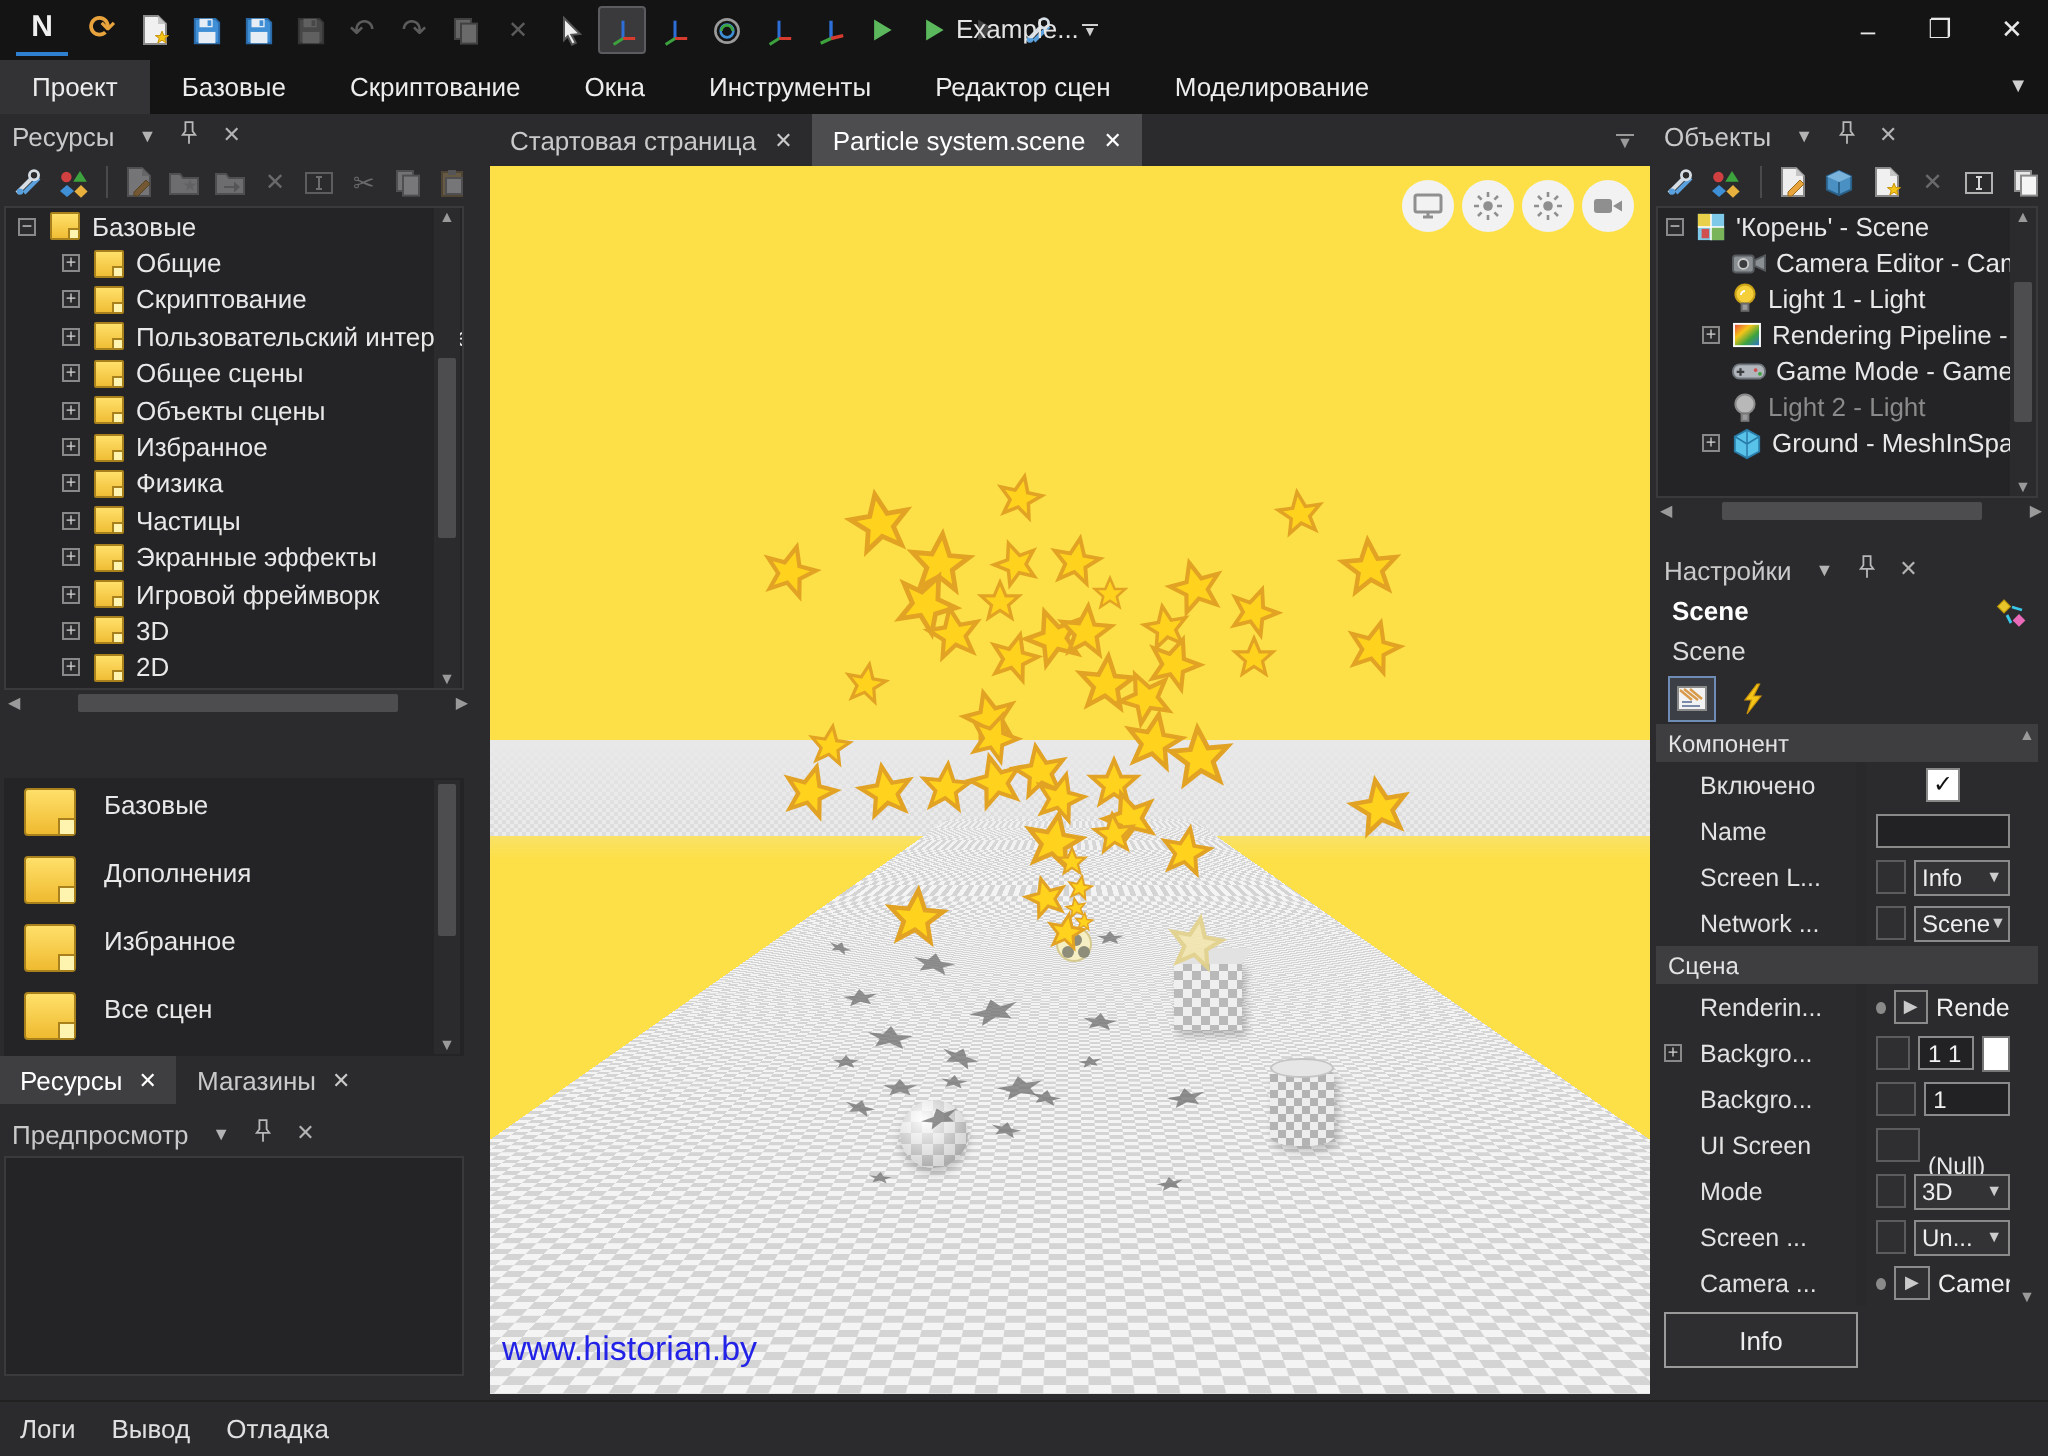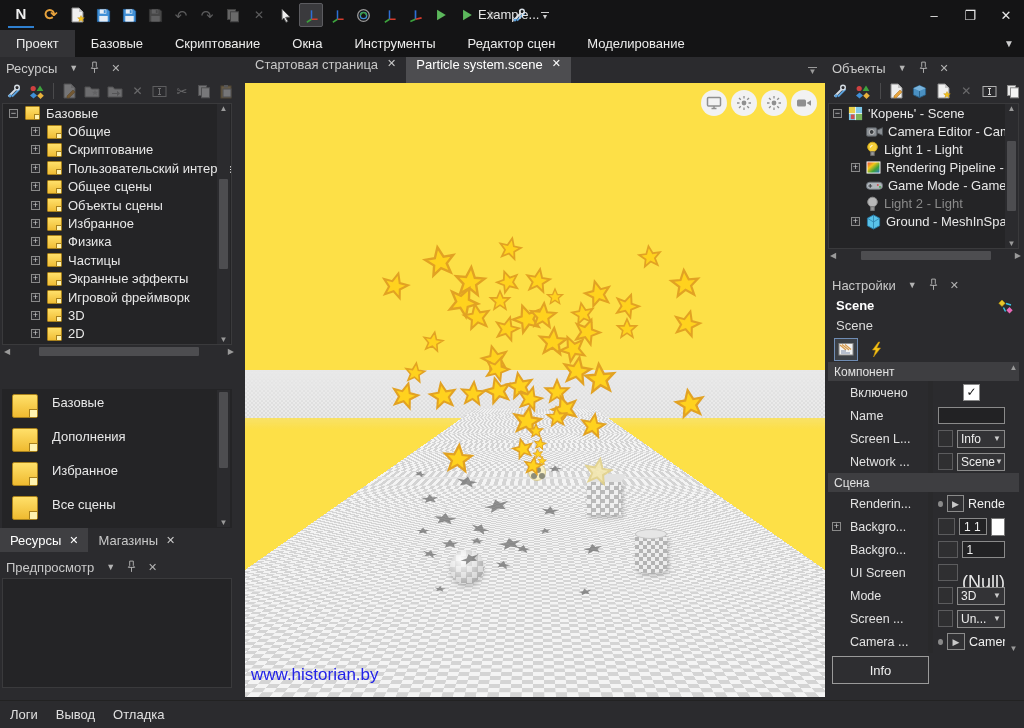--- a/index.html
+++ b/index.html
@@ -39,21 +39,21 @@
   .sbh{position:absolute;height:13px;background:#2b2b2e;display:flex;align-items:center;justify-content:space-between;color:#9a9a9a;font-size:8px;padding:0 2px;}
   .thumbv{width:9px;background:#4d4d50;border-radius:1px;}
   .thumbh{height:9px;background:#4d4d50;border-radius:1px;}
   
   .ltab{display:flex;align-items:center;gap:8px;padding:0 10px;height:24px;font-size:13px;color:#c9c9c9;}
   .ltab.active{background:#3f3f42;color:#ffffff;}
   .xglyph{font-size:11px;font-weight:bold;}
   #rootbar{position:absolute;left:0;top:364px;width:232px;height:25px;background:#363639;display:flex;align-items:center;color:#dcdcdc;font-size:13px;gap:8px;padding-left:8px;box-sizing:border-box;}
   
   #tabbar{position:absolute;left:245px;top:57px;width:580px;height:26px;display:flex;align-items:stretch;background:#2b2b2e;}
-  .etab{display:flex;gap:9px;padding:0 10px;font-size:13px;color:#c9c9c9;}
+  .etab{display:flex;align-items:center;gap:9px;padding:0 10px;font-size:13px;color:#c9c9c9;}
   .etab.active{background:#4d4d50;color:#fff;}
   #tabbar-menu{margin-left:auto;margin-right:8px;display:flex;flex-direction:column;align-items:center;justify-content:center;color:#9a9a9a;}
   #tabbar-menu .bar{width:9px;height:1px;background:#9a9a9a;margin-bottom:1px;}
   #tabbar-menu .car{font-size:8px;line-height:5px;}
   #viewport{position:absolute;left:245px;top:83px;width:580px;height:614px;background:#fde047;overflow:hidden;}
   #farground{position:absolute;left:0;top:287px;width:580px;height:48px;background:repeating-conic-gradient(#d9d9d9 0% 25%,#ececec 0% 50%);background-size:4px 4px;}
   #ground{position:absolute;left:50%;bottom:-160px;margin-left:-700px;width:1400px;height:9000px;transform-origin:50% 100%;transform:perspective(700px) rotateX(55deg);background:repeating-conic-gradient(#d4d4d4 0% 25%,#f4f4f4 0% 50%);background-size:34px 34px;}
   #haze{position:absolute;left:0;top:287px;width:580px;height:60px;background:linear-gradient(#e8e8e8,rgba(232,232,232,0));}
   #fx{position:absolute;left:0;top:0;pointer-events:none;}
   #sphere{position:absolute;border-radius:50%;
@@ -460,21 +460,21 @@
       <div style="height: 34px; display: flex; align-items: flex-start; padding: 5px 0px 0px 10px; box-sizing: border-box; gap: 14px;">
         <span class="bigfold"></span>
         <span style="font-size: 13px; color: rgb(232, 232, 232); margin-top: 1px;">Дополнения</span>
       </div>
       <div style="height: 34px; display: flex; align-items: flex-start; padding: 5px 0px 0px 10px; box-sizing: border-box; gap: 14px;">
         <span class="bigfold"></span>
         <span style="font-size: 13px; color: rgb(232, 232, 232); margin-top: 1px;">Избранное</span>
       </div>
       <div style="height: 34px; display: flex; align-items: flex-start; padding: 5px 0px 0px 10px; box-sizing: border-box; gap: 14px;">
         <span class="bigfold"></span>
-        <span style="font-size: 13px; color: rgb(232, 232, 232); margin-top: 1px;">Все сцены</span>
+        <span style="font-size: 13px; color: rgb(232, 232, 232); margin-top: 1px;">Все сцен</span>
       </div>
     </div>
   <div class="sbv" style="left:217px;top:390px;height:137px">
       <div class="thumbv" style="flex:0 0 76px;margin-top:2px"></div>
       <span>▼</span>
     </div>
   <div id="left-tabs" style="position:absolute;left:0;top:528px;width:232px;height:24px;display:flex">
       <div class="ltab active">
         <span>Ресурсы</span>
         <span class="xglyph">✕</span>
@@ -902,21 +902,21 @@
         <span class="plabel">Backgro...</span>
         <div class="pctl">
           <span class="sbox"></span>
           <span class="vbox" style="width: 48px;">1</span>
         </div>
       </div>
       <div class="prow">
         <span class="plabel">UI Screen</span>
         <div class="pctl">
           <span class="sbox"></span>
-          <span style="color: rgb(232, 232, 232); font-size: 18px; margin-top: 20px;">(Null)</span>
+          <span style="color: rgb(232, 232, 232); font-size: 12px; margin-top: 20px;">(Null)</span>
         </div>
       </div>
       <div class="prow">
         <span class="plabel">Mode</span>
         <div class="pctl">
           <span class="sbox"></span>
           <span class="dd">
             <span>3D</span>
             <span class="car">▼</span>
           </span>

